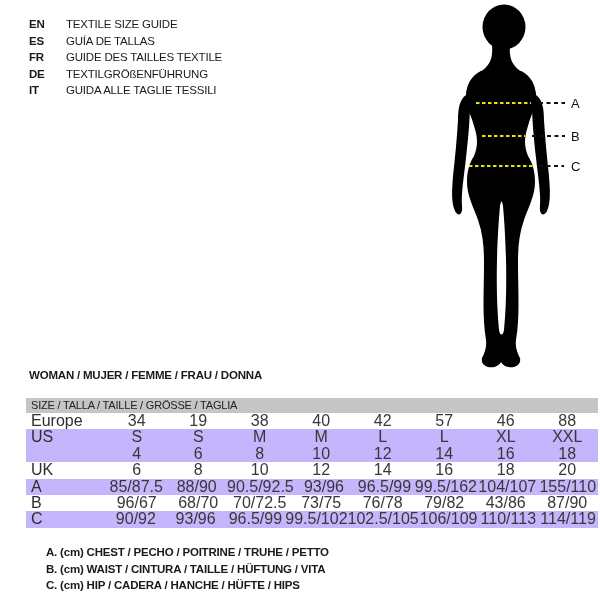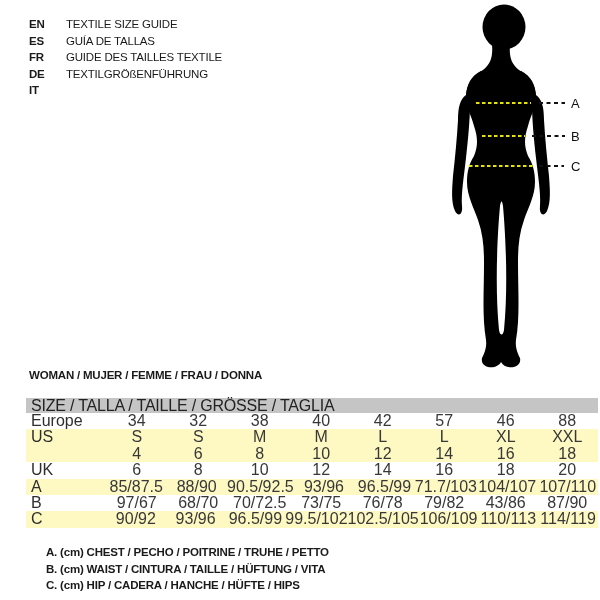--- a/index.html
+++ b/index.html
@@ -24,25 +24,25 @@
   .marker-letter { font-size:13px; fill:#111; font-family:"Liberation Sans",sans-serif; }
   
   .section-title {
     position:absolute; left:21px; top:369px;
     font-size:11.5px; font-weight:bold; letter-spacing:-0.2px; white-space:nowrap;
   }
   
   .sizetable { position:absolute; left:18px; top:398px; width:572px; }
   .thead {
     height:15px; line-height:15px; background:#c5c5c5;
-    font-size:16px; letter-spacing:-0.2px; padding-left:5px; color:#222;
+    font-size:11px; letter-spacing:-0.2px; padding-left:5px; color:#222;
     box-sizing:border-box;
   }
   .trow { display:flex; height:16.4px; line-height:16.4px; font-size:16px; color:#383838; }
-  .trow.shaded { background:#fef9c3; }
+  .trow.shaded { background:#c4b5fd; }
   .cell { flex:1; text-align:center; white-space:nowrap; }
   .cell.label { flex:none; width:80px; text-align:left; padding-left:5px; color:#2e2e2e; box-sizing:border-box; }
   
   .legend-block { position:absolute; left:38px; top:544px; }
   .legend-line {
     height:16.7px; line-height:16.7px; font-size:11.5px; font-weight:bold;
     letter-spacing:-0.2px; white-space:nowrap;
   }
 </style>
 </head>
@@ -67,20 +67,21 @@
         <span class="lang-label">GUIDE DES TAILLES TEXTILE</span>
       </div>
 
       <div class="lang-row">
         <span class="lang-code">DE</span>
         <span class="lang-label">TEXTILGRÖßENFÜHRUNG</span>
       </div>
 
       <div class="lang-row">
         <span class="lang-code">IT</span>
+        <span class="lang-label">GUIDA ALLE TAGLIE TESSILI</span>
       </div>
     </div>
 
   <div class="figure-wrap">
     <svg width="175" height="375" viewBox="425 0 175 375" xmlns="http://www.w3.org/2000/svg">
 
       <ellipse cx="496" cy="27" rx="21.5" ry="22.5" fill="#000000"></ellipse>
 
       <path fill-rule="evenodd" d="M 484 44 C 485 56 483 64 475 70 C 464 76 459 84 458 96
                C 458 108 463 114 466 126 C 470 138 470 146 466 156
@@ -123,21 +124,21 @@
 
   <div class="section-title">WOMAN / MUJER / FEMME / FRAU / DONNA</div>
 
   <div class="sizetable">
     <div class="thead">SIZE / TALLA / TAILLE / GRÖSSE / TAGLIA</div>
     <div>
 
         <div class="trow">
           <div class="cell label">Europe</div>
           <div class="cell">34</div>
-          <div class="cell">32</div>
+          <div class="cell">19</div>
           <div class="cell">38</div>
           <div class="cell">40</div>
           <div class="cell">42</div>
           <div class="cell">57</div>
           <div class="cell">46</div>
           <div class="cell">88</div>
         </div>
 
         <div class="trow shaded">
           <div class="cell label">US</div>
@@ -175,28 +176,28 @@
           <div class="cell">20</div>
         </div>
 
         <div class="trow shaded">
           <div class="cell label">A</div>
           <div class="cell">85/87.5</div>
           <div class="cell">88/90</div>
           <div class="cell">90.5/92.5</div>
           <div class="cell">93/96</div>
           <div class="cell">96.5/99</div>
-          <div class="cell">71.7/103</div>
+          <div class="cell">99.5/162</div>
           <div class="cell">104/107</div>
-          <div class="cell">107/110</div>
+          <div class="cell">155/110</div>
         </div>
 
         <div class="trow">
           <div class="cell label">B</div>
-          <div class="cell">97/67</div>
+          <div class="cell">96/67</div>
           <div class="cell">68/70</div>
           <div class="cell">70/72.5</div>
           <div class="cell">73/75</div>
           <div class="cell">76/78</div>
           <div class="cell">79/82</div>
           <div class="cell">43/86</div>
           <div class="cell">87/90</div>
         </div>
 
         <div class="trow shaded">

